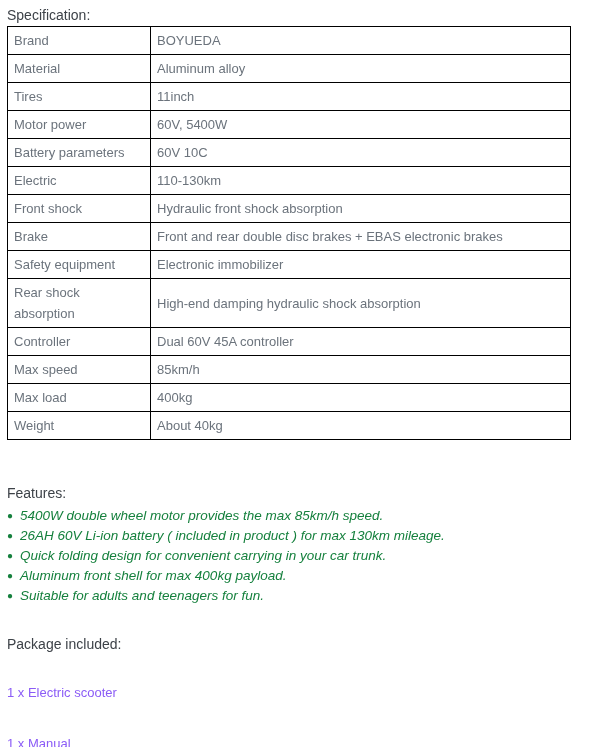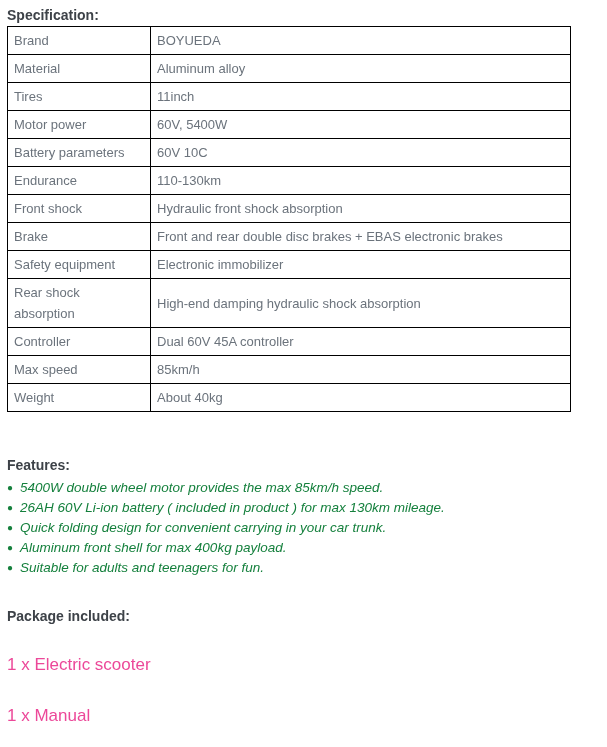--- a/index.html
+++ b/index.html
@@ -13,21 +13,21 @@
     font-family: "Liberation Sans", sans-serif;
     color: #6b737c;
     -webkit-font-smoothing: antialiased;
   }
   .page {
     padding: 7px 0 0 7px;
     box-sizing: border-box;
   }
   .section-heading {
     font-size: 14px;
-    font-weight: bold;
+    font-weight: normal;
     color: #3d4248;
     line-height: 17px;
     margin: 0 0 2px 0;
   }
   table.spec-table {
     border-collapse: collapse;
     table-layout: fixed;
     width: 564px;
   }
   table.spec-table td {
@@ -51,23 +51,23 @@
   }
   .bullet {
     font-size: 10px;
     display: inline-block;
     vertical-align: 1px;
     margin-right: 7px;
   }
   .package-section { margin-top: 30px; }
   .package-section .section-heading { margin-bottom: 7px; }
   .package-line {
-    font-size: 17px;
+    font-size: 13px;
     line-height: 21.5px;
-    color: #ec4899;
+    color: #8b5cf6;
     margin-top: 29px;
   }
 </style>
 </head>
 <body>
 
 <div class="page">
 
   <div class="section-heading">Specification:</div>
 
@@ -87,21 +87,21 @@
       </tr>
       <tr>
         <td class="label-cell">Motor power</td>
         <td class="value-cell">60V, 5400W</td>
       </tr>
       <tr>
         <td class="label-cell">Battery parameters</td>
         <td class="value-cell">60V 10C</td>
       </tr>
       <tr>
-        <td class="label-cell">Endurance</td>
+        <td class="label-cell">Electric</td>
         <td class="value-cell">110-130km</td>
       </tr>
       <tr>
         <td class="label-cell">Front shock</td>
         <td class="value-cell">Hydraulic front shock absorption</td>
       </tr>
       <tr>
         <td class="label-cell">Brake</td>
         <td class="value-cell">Front and rear double disc brakes + EBAS electronic brakes</td>
       </tr>
@@ -113,20 +113,24 @@
         <td class="label-cell">Rear shock absorption</td>
         <td class="value-cell">High-end damping hydraulic shock absorption</td>
       </tr>
       <tr>
         <td class="label-cell">Controller</td>
         <td class="value-cell">Dual 60V 45A controller</td>
       </tr>
       <tr>
         <td class="label-cell">Max speed</td>
         <td class="value-cell">85km/h</td>
+      </tr>
+      <tr>
+        <td class="label-cell">Max load</td>
+        <td class="value-cell">400kg</td>
       </tr>
       <tr>
         <td class="label-cell">Weight</td>
         <td class="value-cell">About 40kg</td>
       </tr>
     </tbody>
   </table>
 
   <div class="features-section">
     <div class="section-heading">Features:</div>

